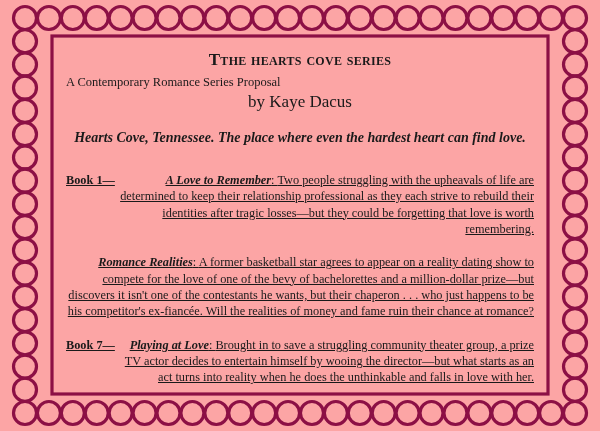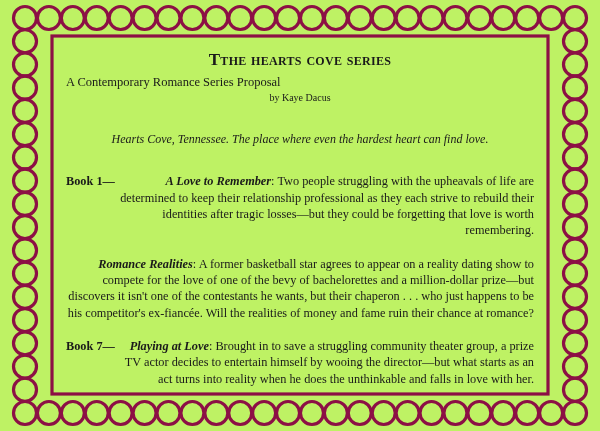--- a/index.html
+++ b/index.html
@@ -11,21 +11,21 @@
     width: 600px;
     height: 431px;
     font-family: "Liberation Serif", serif;
     color: #1a1a1a;
     overflow: hidden;
   }
   #page {
     position: relative;
     width: 600px;
     height: 431px;
-    background: #bef264;
+    background: #fca5a5;
   }
   
   #border-frame {
     position: absolute;
     left: 0; top: 0;
     width: 600px;
     height: 431px;
     pointer-events: none;
   }
   #content {
@@ -50,39 +50,40 @@
     font-variant: normal;
     text-transform: none;
   }
   .subtitle {
     font-size: 12.5px;
     margin: 4px 0 0 0;
     line-height: 1.35;
   }
   .byline {
     text-align: center;
-    font-size: 10px;
+    font-size: 17px;
     margin: 0;
     line-height: 1.35;
   }
   .tagline {
     text-align: center;
-    font-weight: normal;
+    font-weight: bold;
     font-style: italic;
-    font-size: 12px;
-    margin: 28px 0 0 0;
+    font-size: 14px;
+    margin: 16px 0 0 0;
   }
   .books {
     margin-top: 26px;
   }
   .book {
     display: flex;
     margin-bottom: 17px;
     font-size: 12.3px;
     line-height: 1.33;
+    text-decoration: underline;
   }
   .book-label {
     flex: 0 0 auto;
     font-weight: bold;
     white-space: nowrap;
     padding-right: 3px;
   }
   .book-body {
     flex: 1 1 auto;
     text-align: right;

